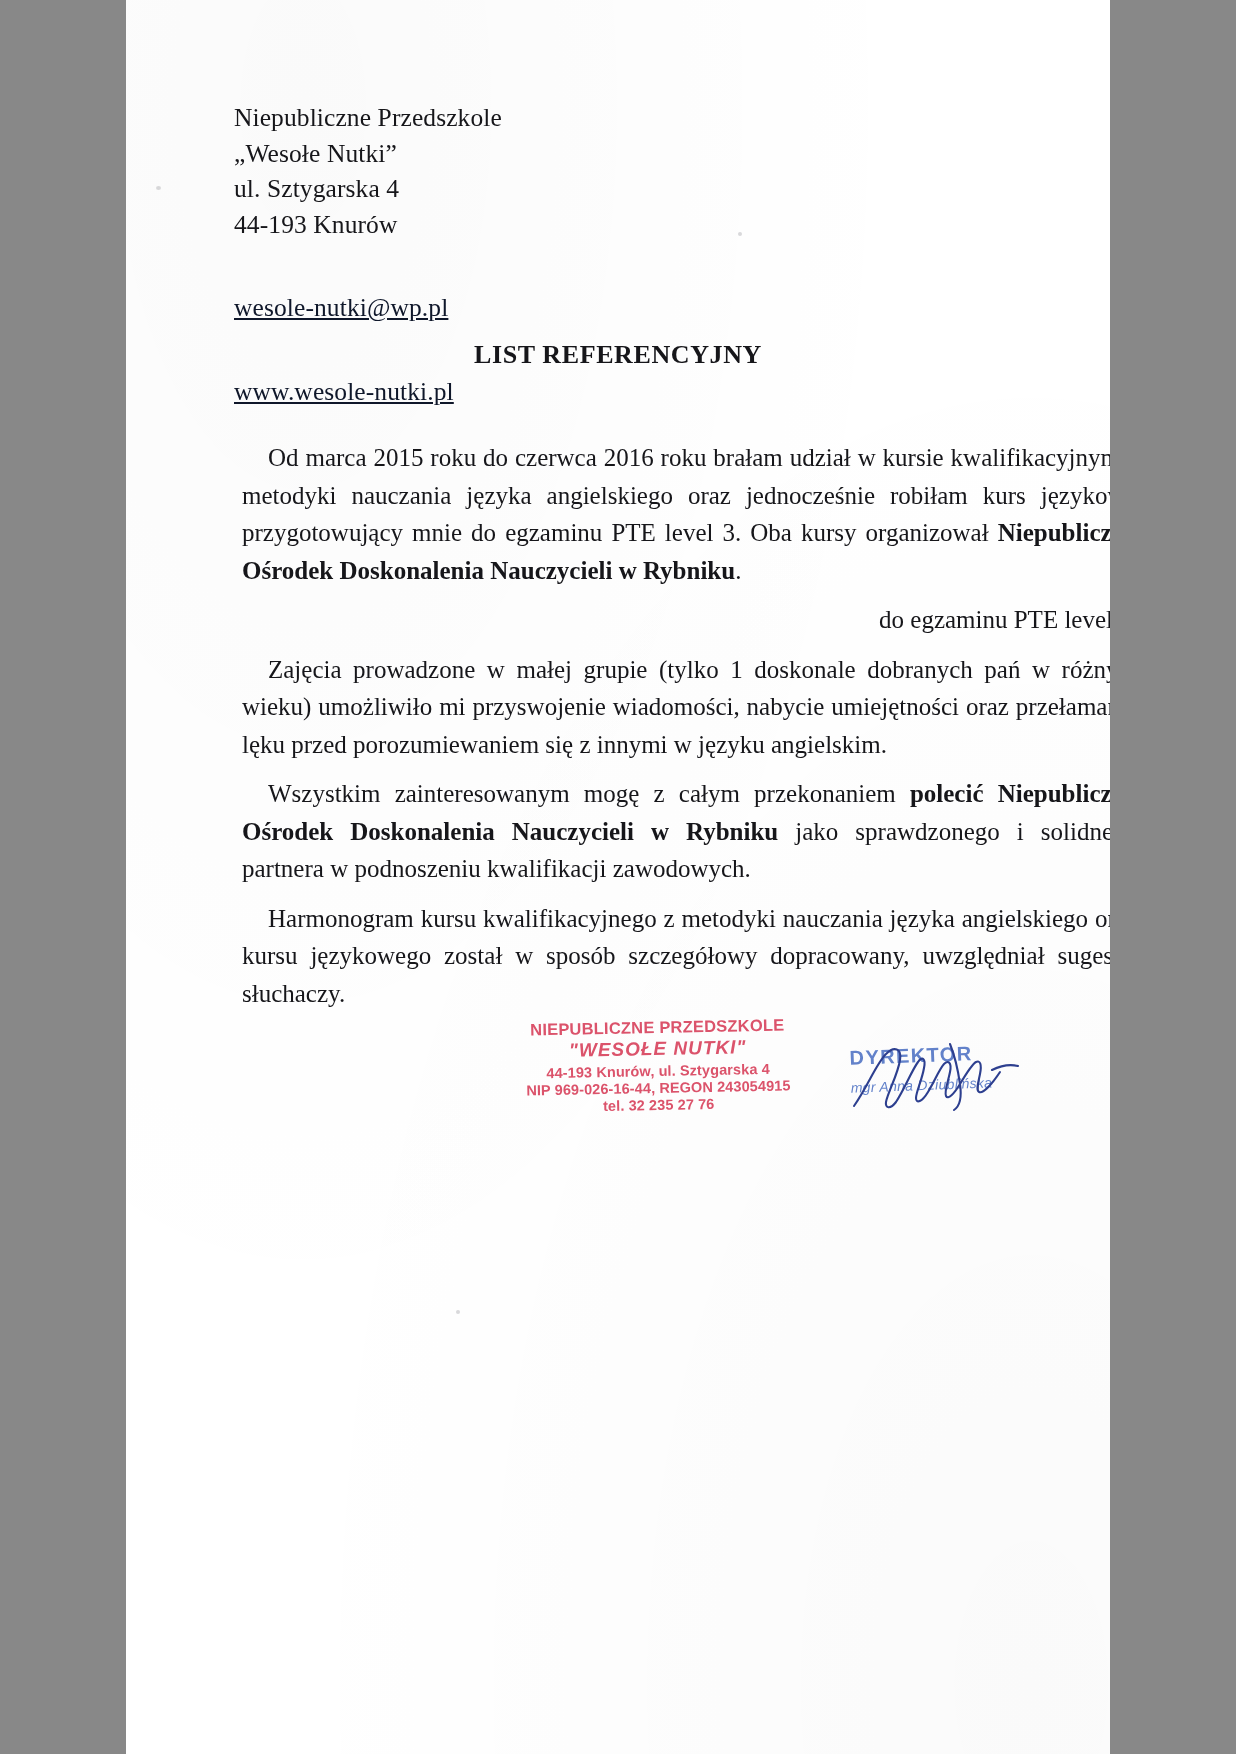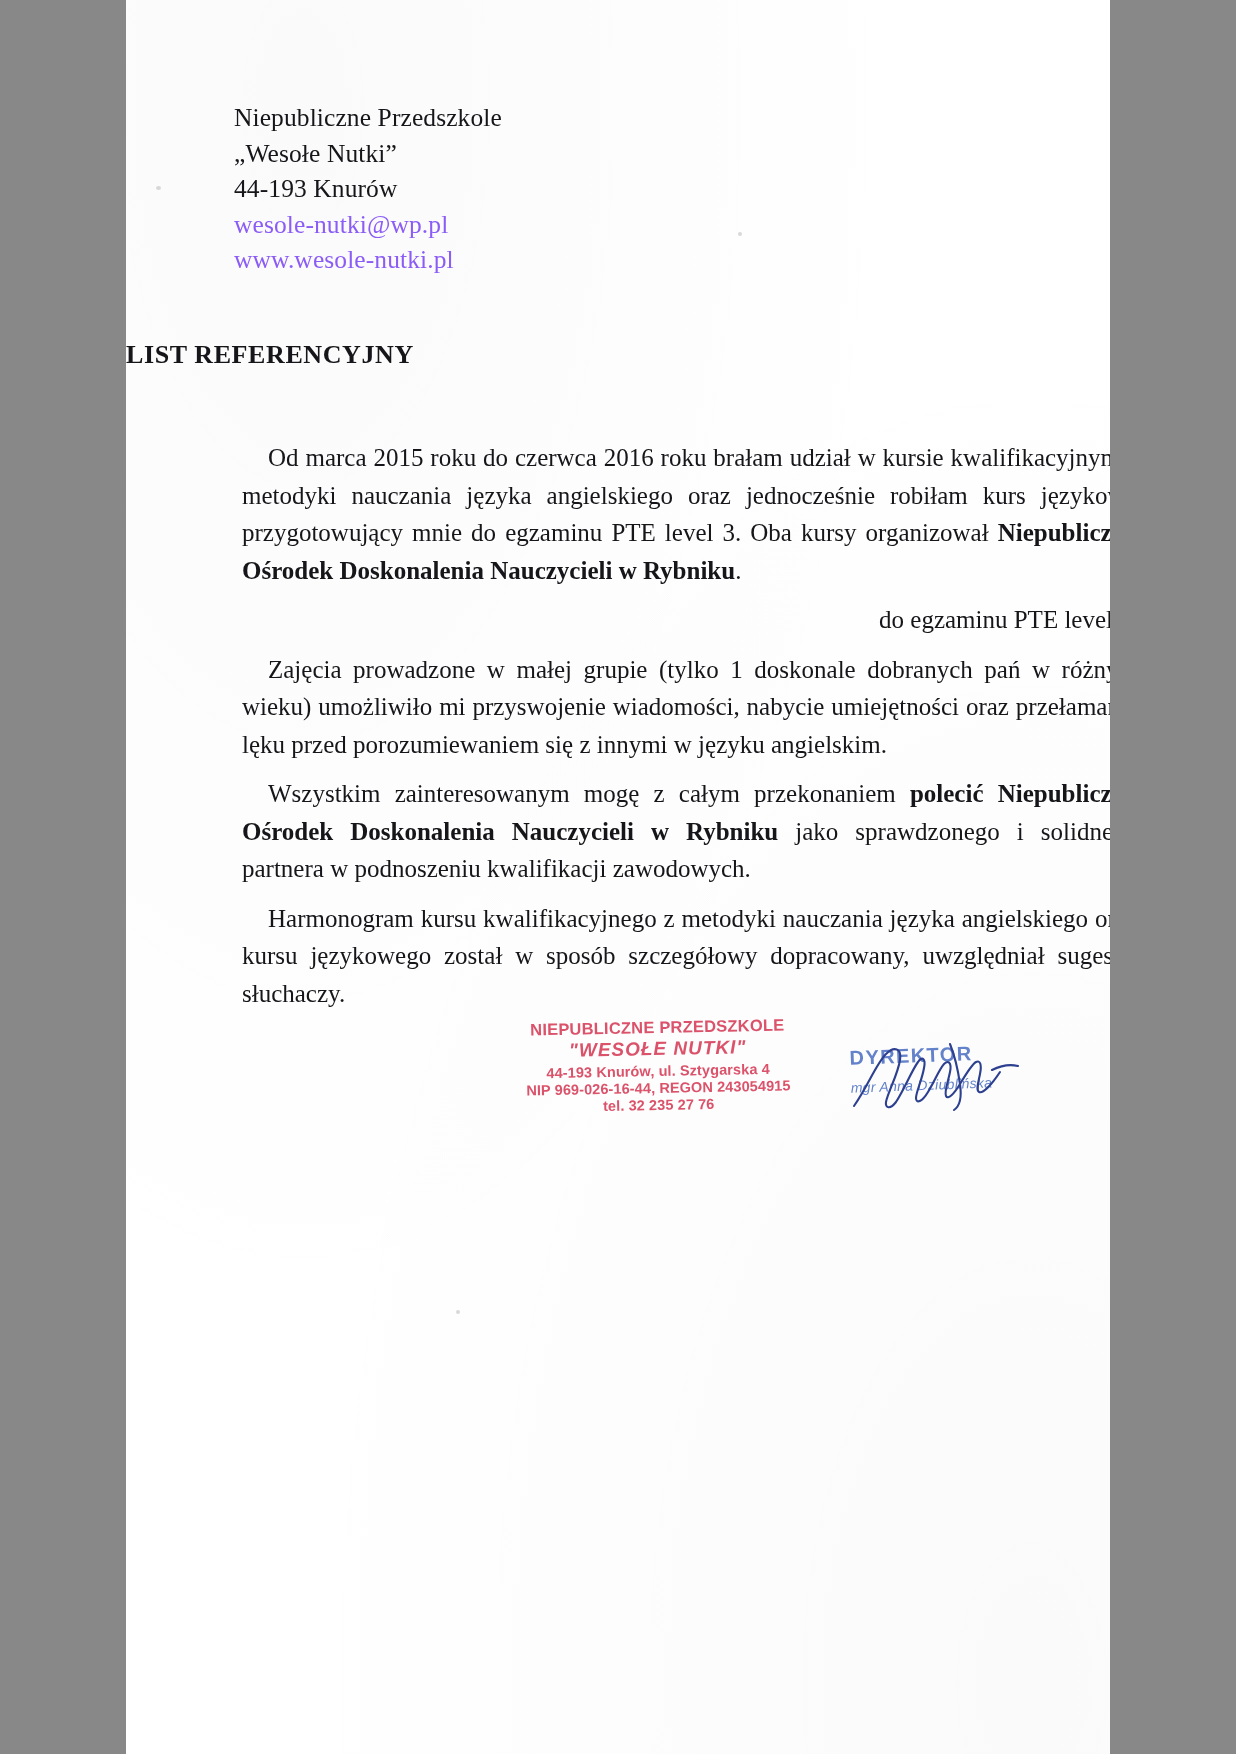--- a/index.html
+++ b/index.html
@@ -38,31 +38,33 @@
   .letterhead {
     position: absolute;
     left: 108px;
     top: 100px;
     font-size: 25.5px;
     line-height: 35.5px;
     letter-spacing: .1px;
   }
   .letterhead div { white-space: pre; }
   .lh-link {
+    text-decoration: underline;
     text-underline-offset: 2px;
-    color: #8b5cf6;
+    color: #0f172a;
+    margin-top: 48px;
   }
 
   
   .doc-title {
     position: absolute;
     left: 0;
     right: 0;
     top: 340px;
-    text-align: left;
+    text-align: center;
     font-weight: bold;
     font-size: 26px;
     letter-spacing: .6px;
   }
 
   
   .body-block {
     position: absolute;
     left: 104px;
     top: 427px;
@@ -158,20 +160,21 @@
   <div class="scan-tint"></div>
   <div class="speck" style="left:30px;  top:186px; width:5px;  height:4px;"></div>
   <div class="speck" style="left:1122px;top:530px; width:4px;  height:10px;"></div>
   <div class="speck" style="left:1098px;top:1060px;width:4px;  height:4px;"></div>
   <div class="speck" style="left:330px; top:1310px;width:4px;  height:4px;"></div>
   <div class="speck" style="left:612px; top:232px; width:4px;  height:4px;"></div>
 
   <div class="letterhead">
     <div>Niepubliczne Przedszkole</div>
     <div>„Wesołe Nutki”</div>
+    <div>ul. Sztygarska 4</div>
     <div>44-193 Knurów</div>
     <div class="lh-link">wesole-nutki@wp.pl</div>
     <div class="lh-link">www.wesole-nutki.pl</div>
   </div>
 
   <div class="doc-title">LIST REFERENCYJNY</div>
 
   <div class="body-block">
 
     <p class="para indent"><span>Od marca 2015 roku do czerwca 2016 roku brałam udział w kursie kwalifikacyjnym z metodyki nauczania języka angielskiego oraz jednocześnie robiłam kurs językowy przygotowujący mnie do egzaminu PTE level 3. Oba kursy organizował </span><b>Niepubliczny Ośrodek Doskonalenia Nauczycieli w Rybniku</b><span>.</span></p>

